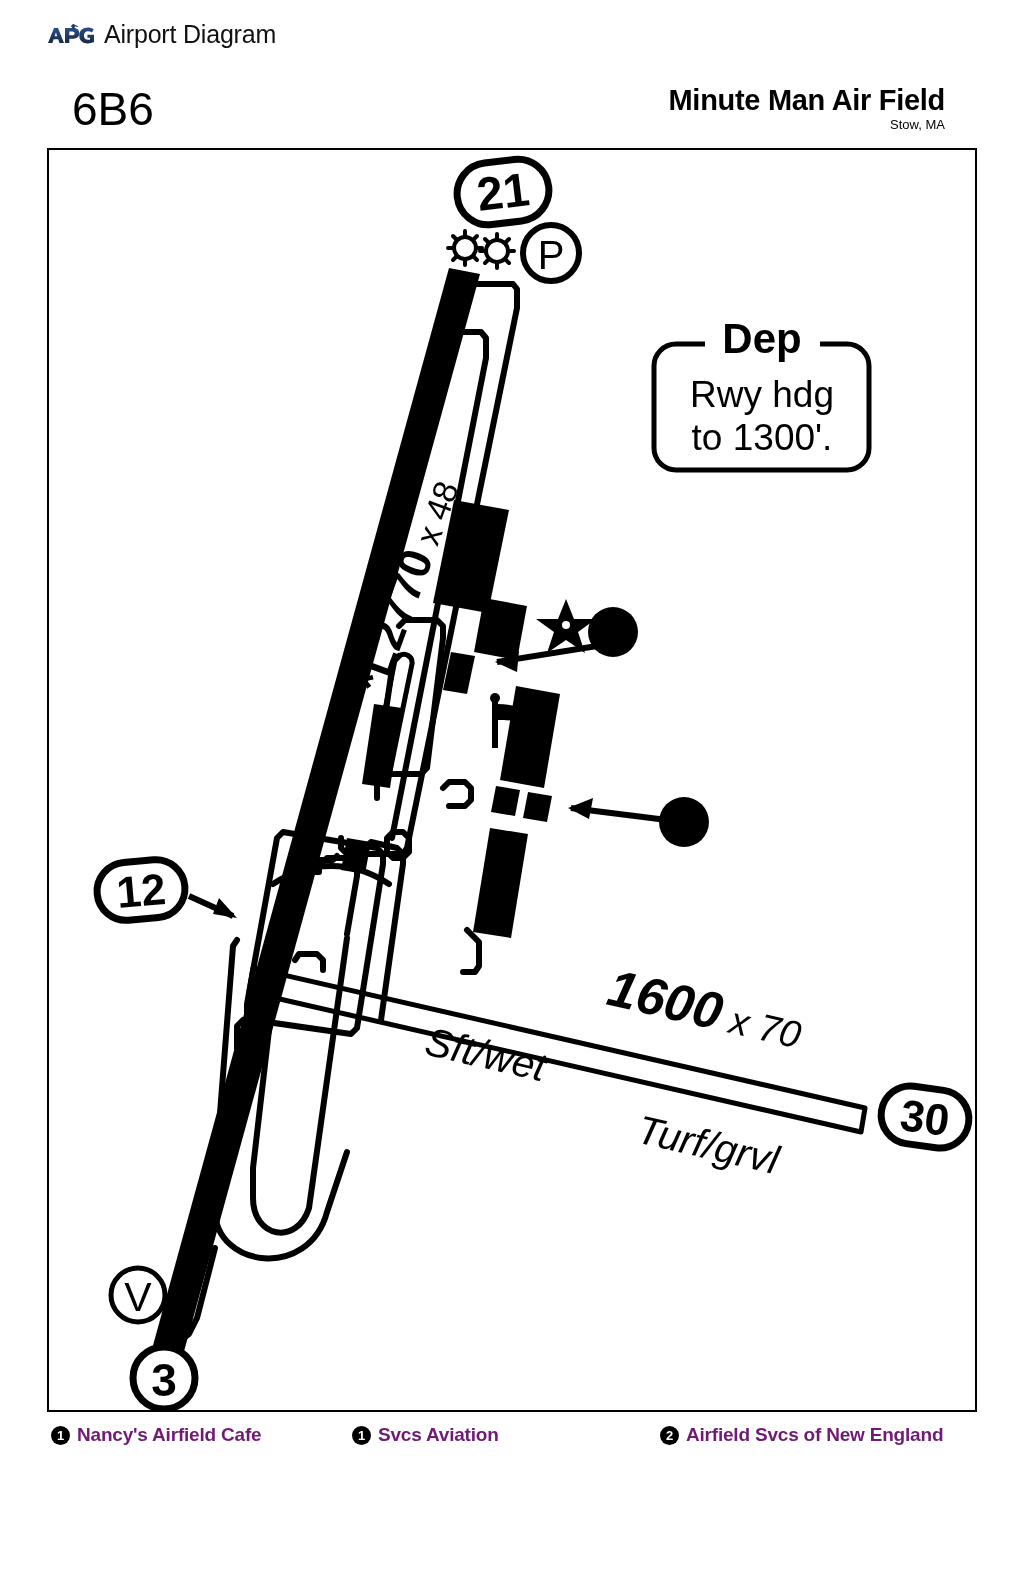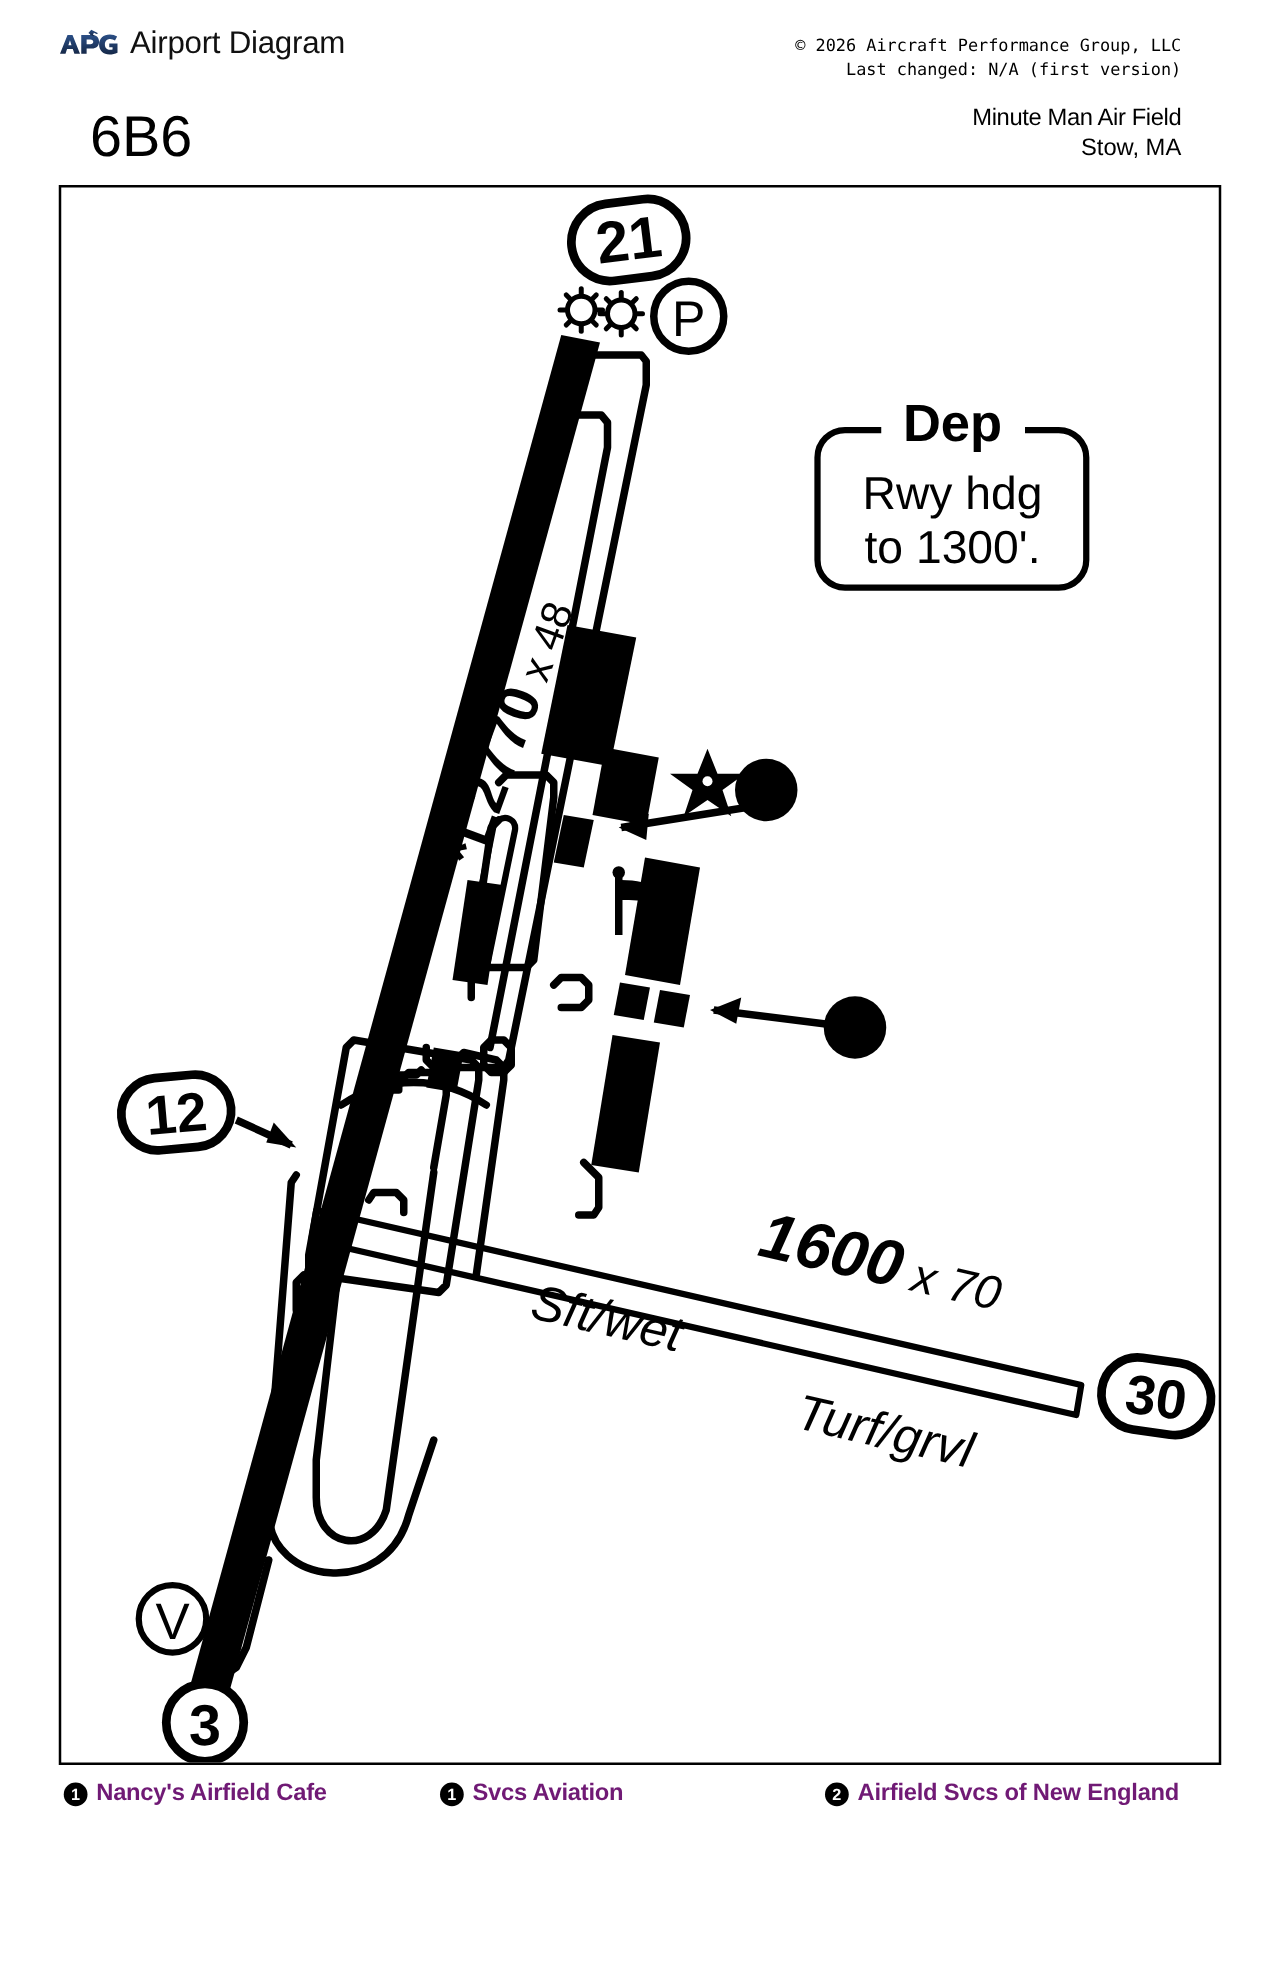--- a/index.html
+++ b/index.html
@@ -73,28 +73,28 @@
   }
 
   #airport-name-block {
     position: absolute;
     right: 47px;
     top: 85px;
     text-align: right;
     white-space: nowrap;
   }
   #airport-name {
-    font-size: 19px;
+    font-size: 29px;
     line-height: 1.05;
-    font-weight: 400;
+    font-weight: 700;
     font-stretch: condensed;
     letter-spacing: -0.3px;
   }
   #airport-city {
-    font-size: 19px;
+    font-size: 13px;
     line-height: 1.25;
     font-weight: 400;
     font-stretch: condensed;
     margin-top: 2px;
   }
 
   
   #diagram-frame {
     position: absolute;
     left: 47px;
@@ -181,24 +181,20 @@
         <path d="M36 10 L53 10 C60.5 10 64.5 14.2 64.5 20.6 C64.5 27.2 60.3 31.4 52.8 31.4 L44.6 31.4 L44.6 40 L36 40 Z M44.6 17 L44.6 24.6 L50.6 24.6 C53.4 24.6 55.2 23.2 55.2 20.8 C55.2 18.4 53.4 17 50.6 17 Z"></path>
 
         <path d="M94 23.5 L94 38.2 C90 40 85.6 41 81.4 41 C71.2 41 64.5 34.6 64.5 25 C64.5 15.4 71.4 9 81.8 9 C86.2 9 90 10.2 93.4 12.4 L90 18.8 C87.6 17.2 85 16.4 82.3 16.4 C77.2 16.4 73.8 19.8 73.8 25 C73.8 30.2 77.3 33.7 82.3 33.7 C83.6 33.7 84.8 33.5 86.1 33 L86.1 29.4 L80.8 29.4 L80.8 23.5 Z"></path>
 
         <path d="M52 1.5 L63 7 L60.5 8.2 L56.2 6.5 L54.8 9.6 L57.4 11.2 L55.4 12 L51.2 10 L49.6 11.2 L50.4 8.6 L47.4 6.6 Z"></path>
       </g>
     </svg>
     <div id="brand-title">Airport Diagram</div>
   </div>
 
-  <div id="copyright-block">
-    <div>© 2026 Aircraft Performance Group, LLC</div>
-    <div>Last changed: N/A (first version)</div>
-  </div>
 
   <div id="ident">6B6</div>
 
   <div id="airport-name-block">
     <div id="airport-name">Minute Man Air Field</div>
     <div id="airport-city">Stow, MA</div>
   </div>
 </div>
 
 <div id="diagram-frame">

